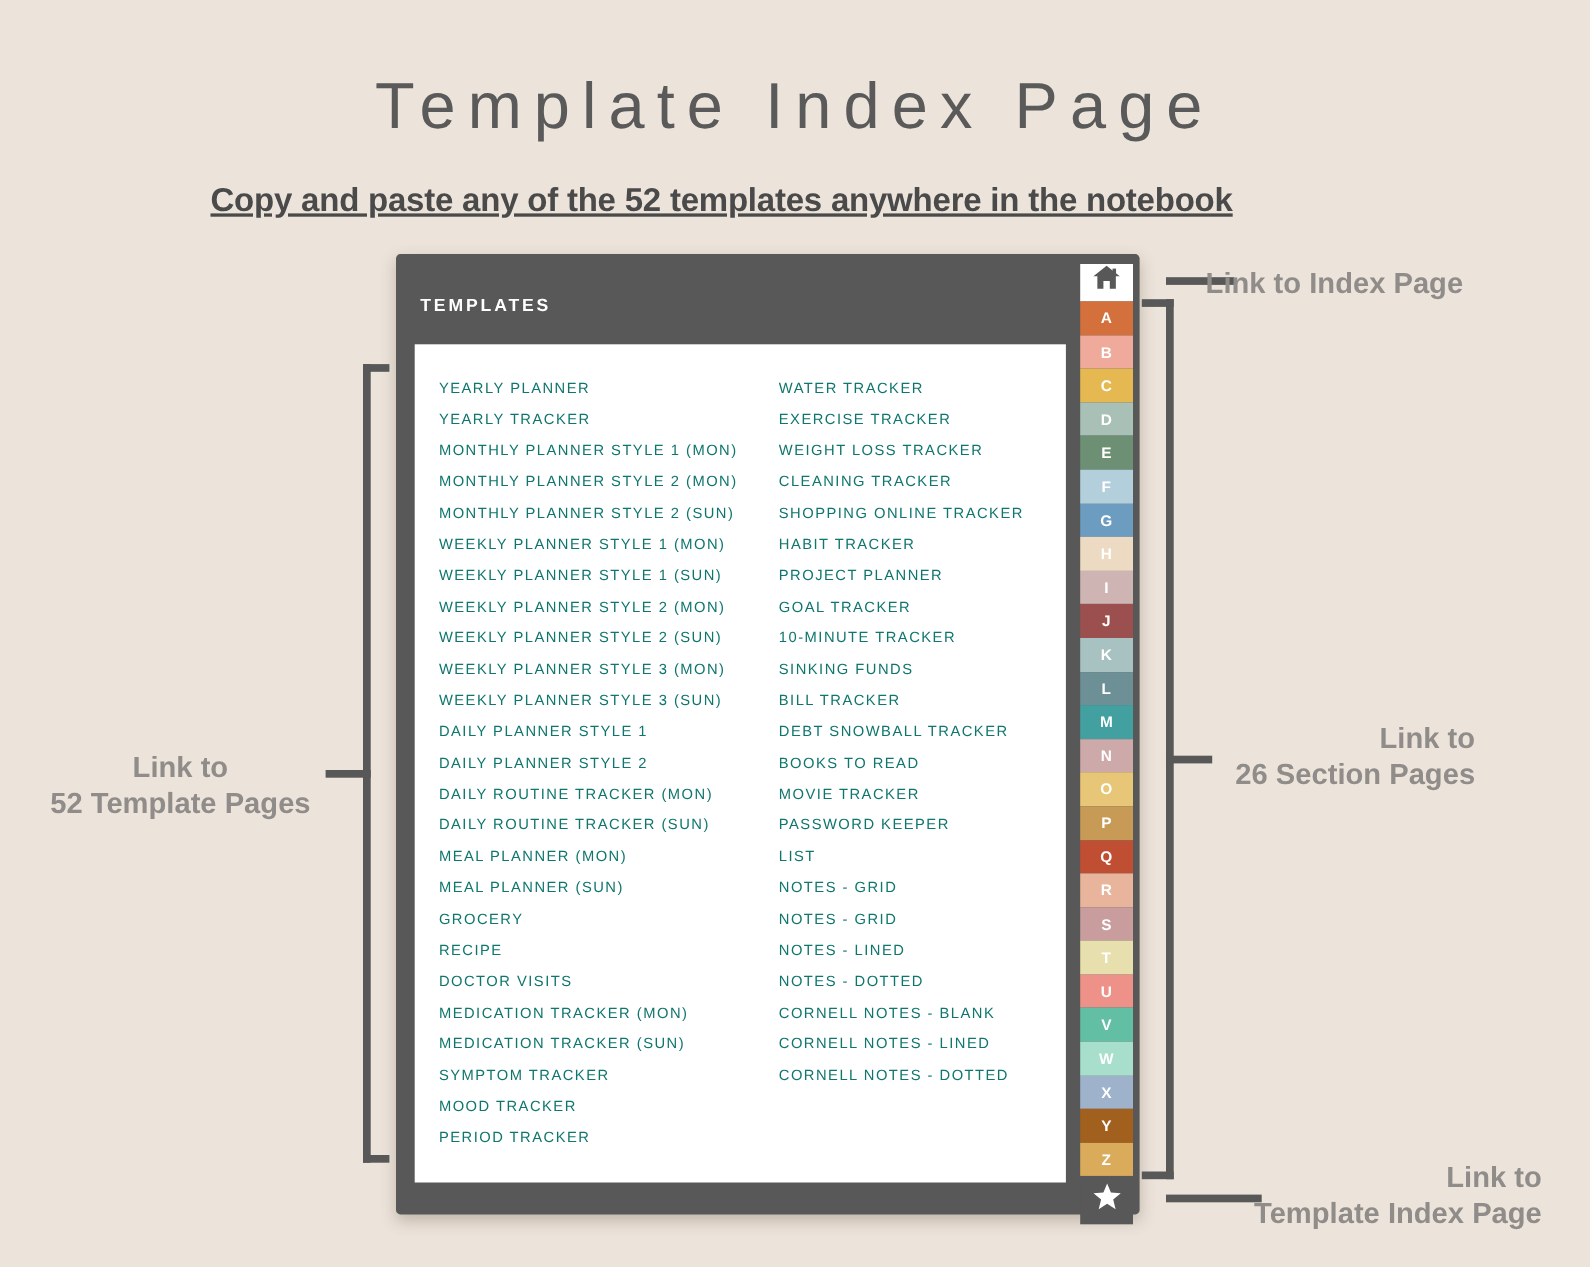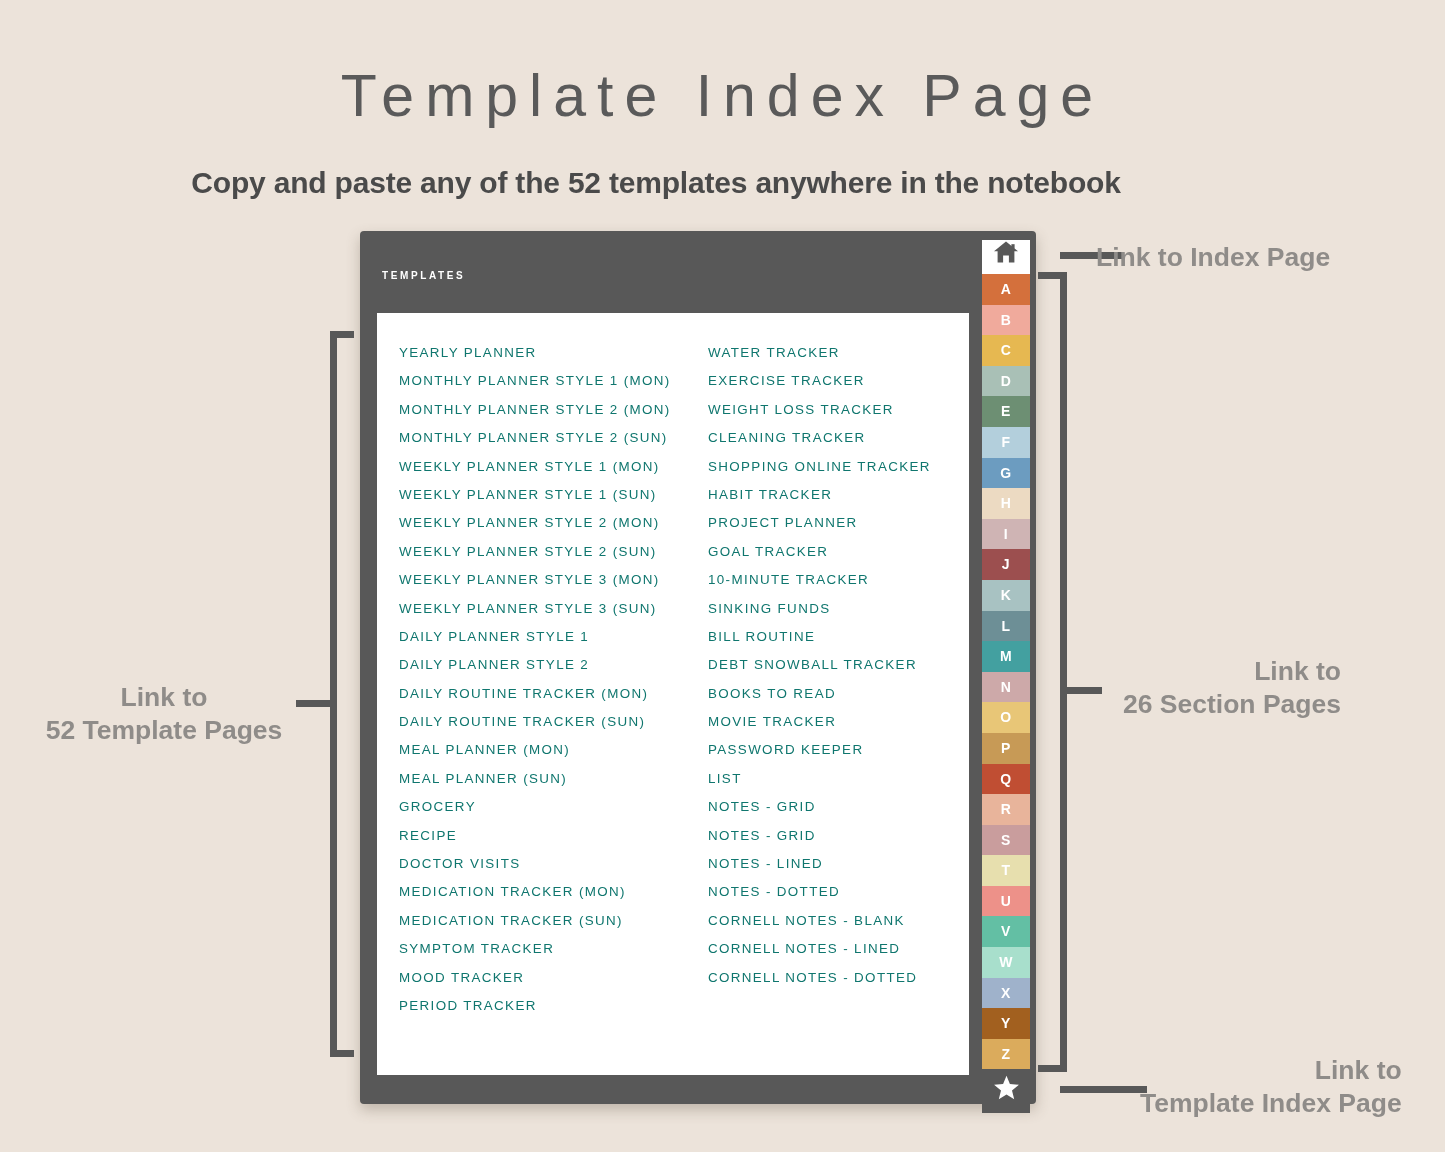--- a/index.html
+++ b/index.html
@@ -32,38 +32,39 @@
     position: absolute;
     top: 166px;
     left: 0;
     width: 1312px;
     text-align: center;
     font-size: 30px;
     font-weight: bold;
     letter-spacing: -0.2px;
     color: #4a4a4a;
     white-space: nowrap;
+    text-decoration: underline;
   }
 
   
   #notebook {
     position: absolute;
     left: 360px;
     top: 231px;
     width: 676px;
     height: 873px;
     background: #585858;
     border-radius: 4px;
     box-shadow: 0 6px 14px rgba(90,75,60,0.30);
   }
   #templates-heading {
     position: absolute;
     left: 22px;
     top: 39px;
-    font-size: 10px;
+    font-size: 16px;
     font-weight: bold;
     letter-spacing: 2.6px;
     color: #ffffff;
   }
 
   
   #page-sheet {
     position: absolute;
     left: 17px;
     top: 82px;
@@ -159,20 +160,21 @@
 <div id="page-title">Template Index Page</div>
 <div id="page-subtitle">Copy and paste any of the 52 templates anywhere in the notebook</div>
 
 <div id="notebook">
 
   <div id="templates-heading">TEMPLATES</div>
 
   <div id="page-sheet">
     <div class="tpl-col" id="tpl-col-left">
         <div class="tpl-item">YEARLY PLANNER</div>
+        <div class="tpl-item">YEARLY TRACKER</div>
         <div class="tpl-item">MONTHLY PLANNER STYLE 1 (MON)</div>
         <div class="tpl-item">MONTHLY PLANNER STYLE 2 (MON)</div>
         <div class="tpl-item">MONTHLY PLANNER STYLE 2 (SUN)</div>
         <div class="tpl-item">WEEKLY PLANNER STYLE 1 (MON)</div>
         <div class="tpl-item">WEEKLY PLANNER STYLE 1 (SUN)</div>
         <div class="tpl-item">WEEKLY PLANNER STYLE 2 (MON)</div>
         <div class="tpl-item">WEEKLY PLANNER STYLE 2 (SUN)</div>
         <div class="tpl-item">WEEKLY PLANNER STYLE 3 (MON)</div>
         <div class="tpl-item">WEEKLY PLANNER STYLE 3 (SUN)</div>
         <div class="tpl-item">DAILY PLANNER STYLE 1</div>
@@ -194,21 +196,21 @@
         <div class="tpl-item">WATER TRACKER</div>
         <div class="tpl-item">EXERCISE TRACKER</div>
         <div class="tpl-item">WEIGHT LOSS TRACKER</div>
         <div class="tpl-item">CLEANING TRACKER</div>
         <div class="tpl-item">SHOPPING ONLINE TRACKER</div>
         <div class="tpl-item">HABIT TRACKER</div>
         <div class="tpl-item">PROJECT PLANNER</div>
         <div class="tpl-item">GOAL TRACKER</div>
         <div class="tpl-item">10-MINUTE TRACKER</div>
         <div class="tpl-item">SINKING FUNDS</div>
-        <div class="tpl-item">BILL ROUTINE</div>
+        <div class="tpl-item">BILL TRACKER</div>
         <div class="tpl-item">DEBT SNOWBALL TRACKER</div>
         <div class="tpl-item">BOOKS TO READ</div>
         <div class="tpl-item">MOVIE TRACKER</div>
         <div class="tpl-item">PASSWORD KEEPER</div>
         <div class="tpl-item">LIST</div>
         <div class="tpl-item">NOTES - GRID</div>
         <div class="tpl-item">NOTES - GRID</div>
         <div class="tpl-item">NOTES - LINED</div>
         <div class="tpl-item">NOTES - DOTTED</div>
         <div class="tpl-item">CORNELL NOTES - BLANK</div>

